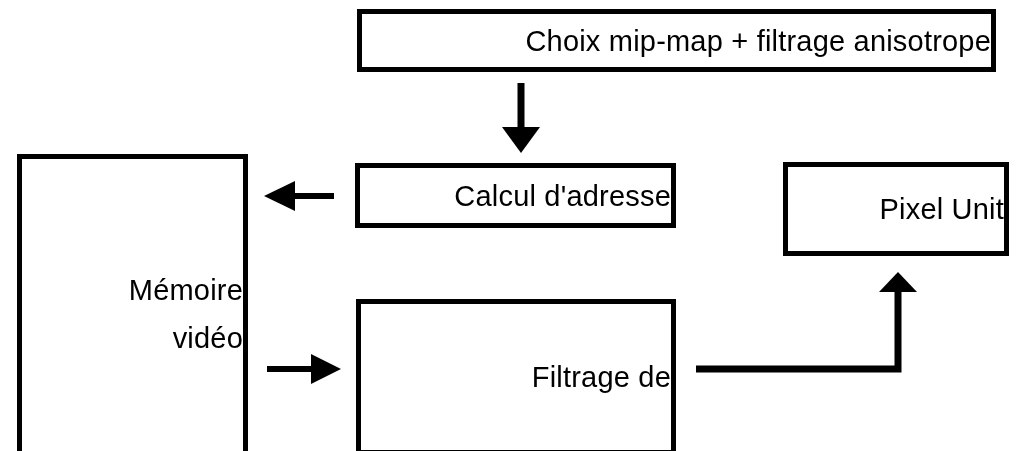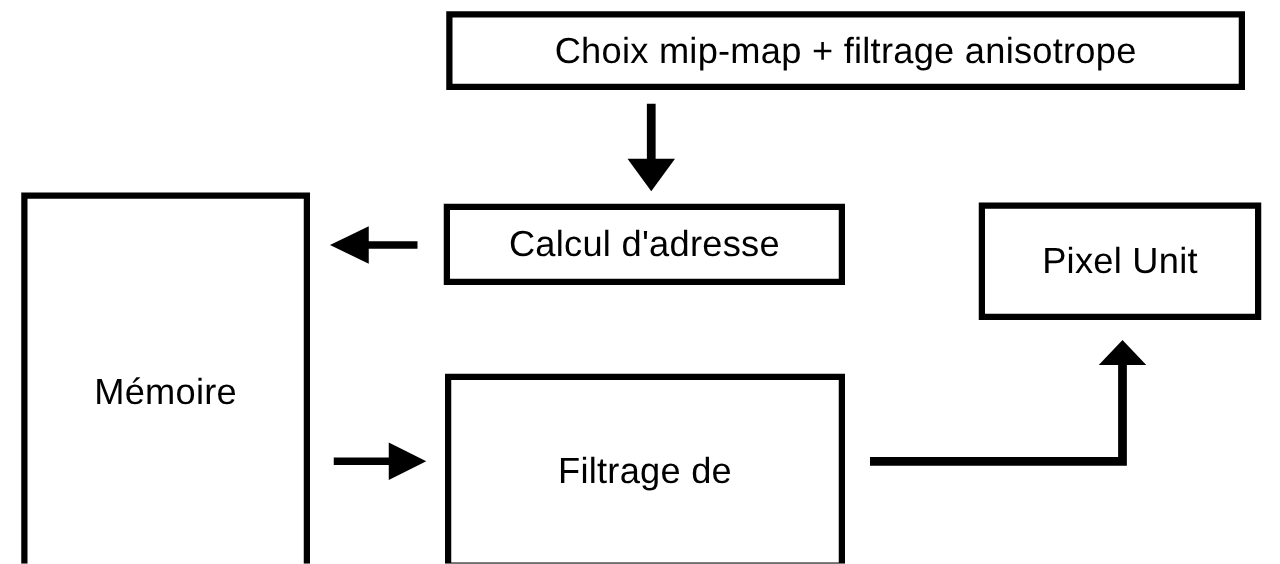--- a/index.html
+++ b/index.html
@@ -16,21 +16,21 @@
     overflow: hidden;
   }
   .node {
     position: absolute;
     box-sizing: border-box;
     border: 5px solid #000000;
     background: #ffffff;
     display: flex;
     align-items: center;
     justify-content: center;
-    text-align: center;
+    text-align: right;
     color: #000000;
     font-size: 29px;
     line-height: 48px;
     letter-spacing: 0.2px;
   }
   .node .label { width: 100%; }
   .arrows {
     position: absolute;
     left: 0;
     top: 0;
@@ -54,20 +54,21 @@
     <div class="label">Choix mip-map + filtrage anisotrope</div>
   </div>
 
   <div class="node" style="left:355px; top:163px; width:321px; height:65px;">
     <div class="label">Calcul d'adresse</div>
   </div>
 
   <div class="node" style="left:17px; top:154px; width:231px; height:319px;">
     <div class="label">
       <div>Mémoire</div>
+      <div>vidéo</div>
     </div>
   </div>
 
   <div class="node" style="left:356px; top:299px; width:320px; height:156px;">
     <div class="label">
       <div>Filtrage de</div>
     </div>
   </div>
 
   <div class="node" style="left:783px; top:162px; width:226px; height:94px;">

